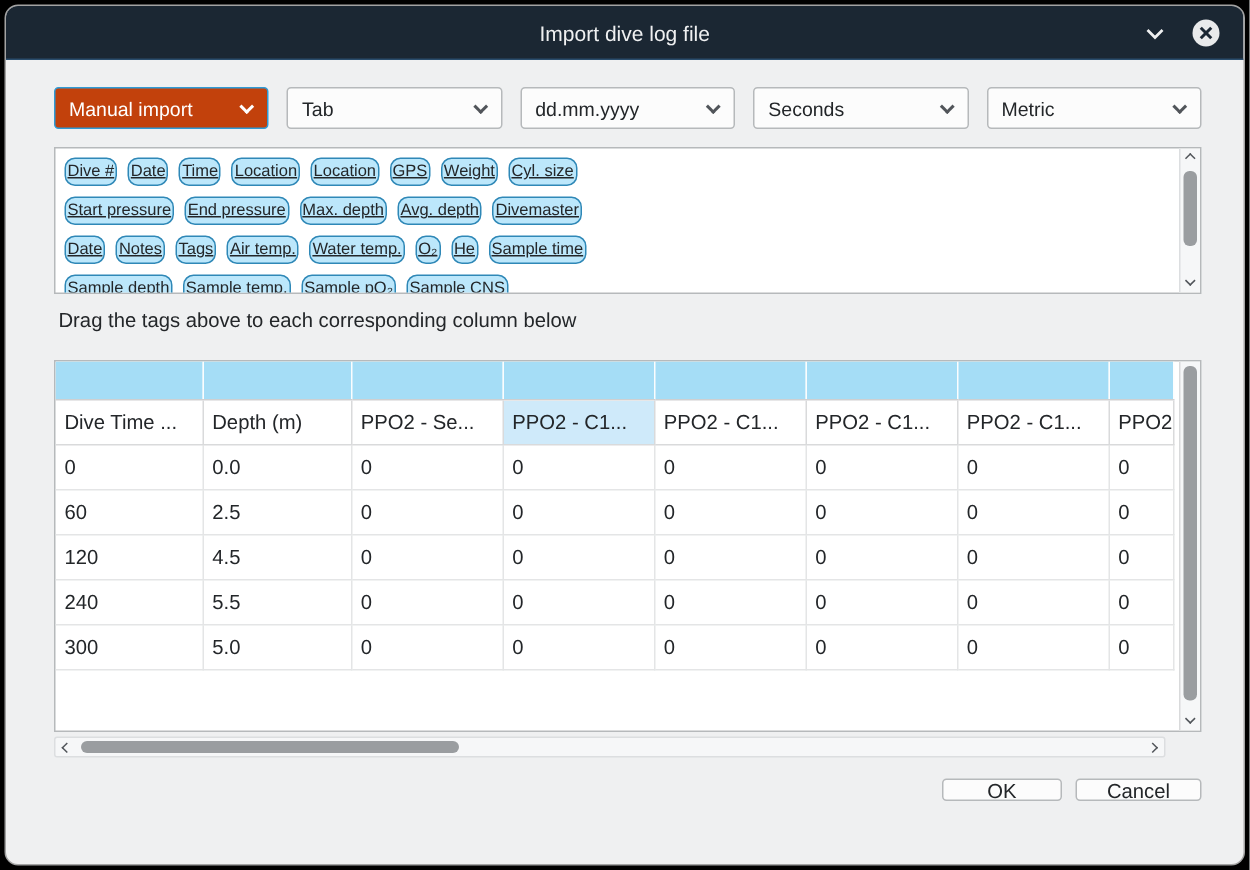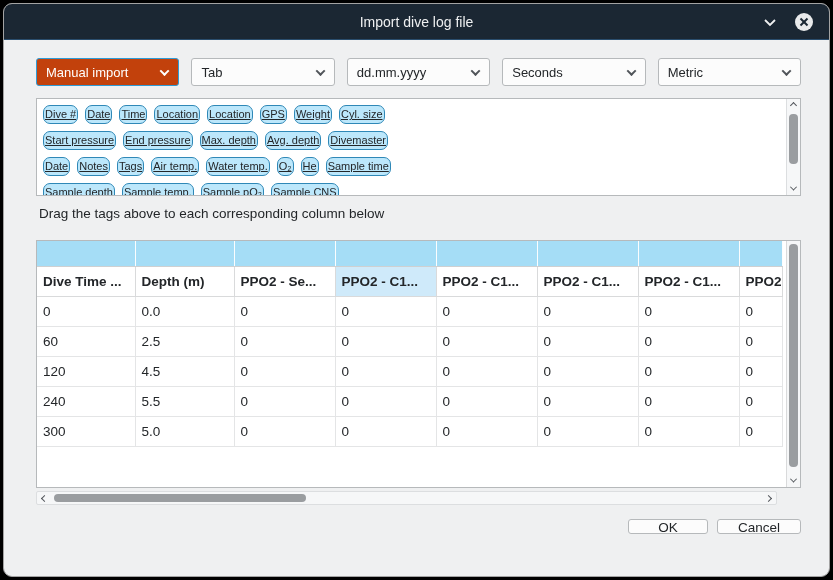--- a/index.html
+++ b/index.html
@@ -146,21 +146,21 @@
   .drop-cell {
     height: 25px;
     background: #a5ddf6;
     border-right: 1px solid #fbfdfe;
     border-bottom: 1px solid #cfd0d1;
     cursor: pointer;
   }
   .hcell {
     height: 30px;
     background: #ffffff;
-    font-weight: bold;
+    font-weight: normal;
     font-size: 13.5px;
     text-align: left;
     padding: 0 4px 0 6px;
     border-right: 1px solid #d9dadb;
     border-bottom: 1px solid #d9dadb;
     white-space: nowrap;
     overflow: hidden;
     margin-left: 48px;
   }
   .hcell.highlight { background: #cfeafa; }

